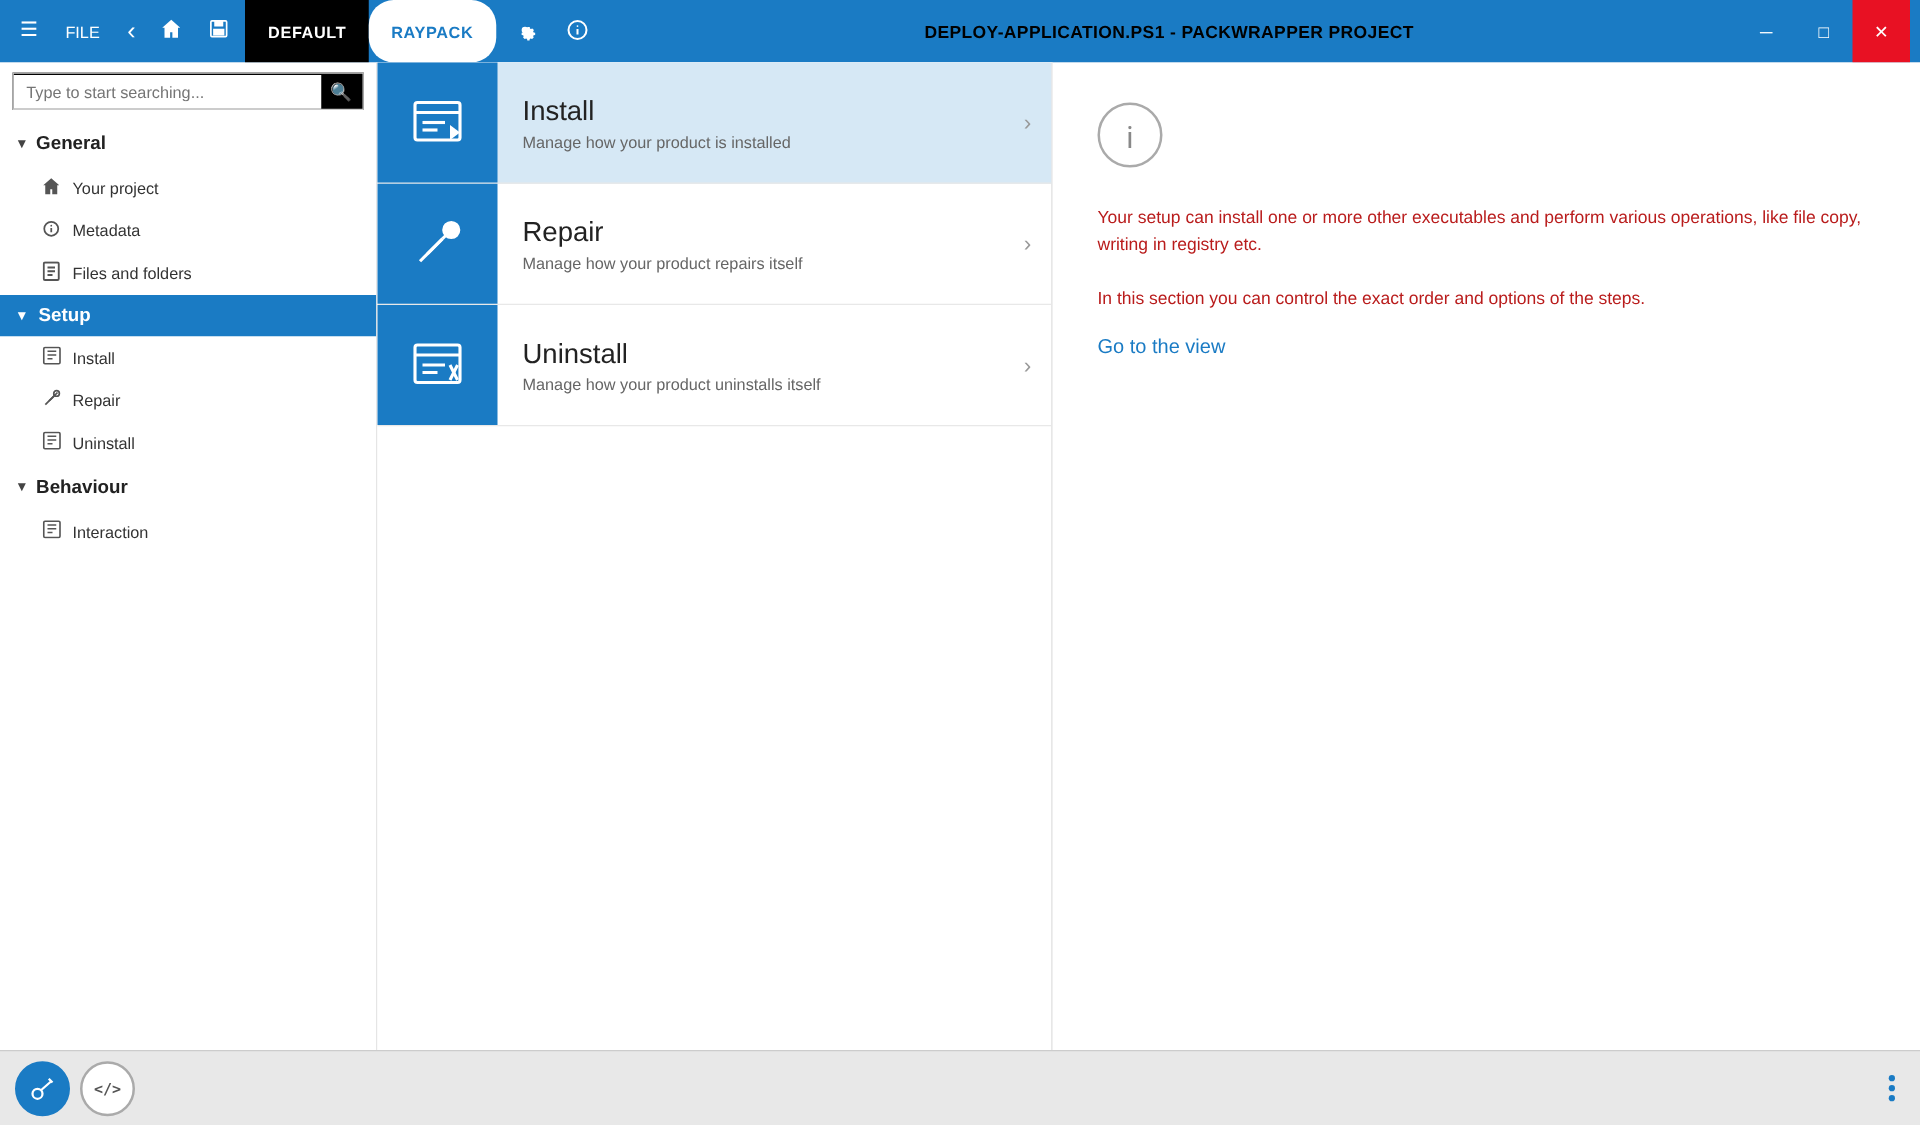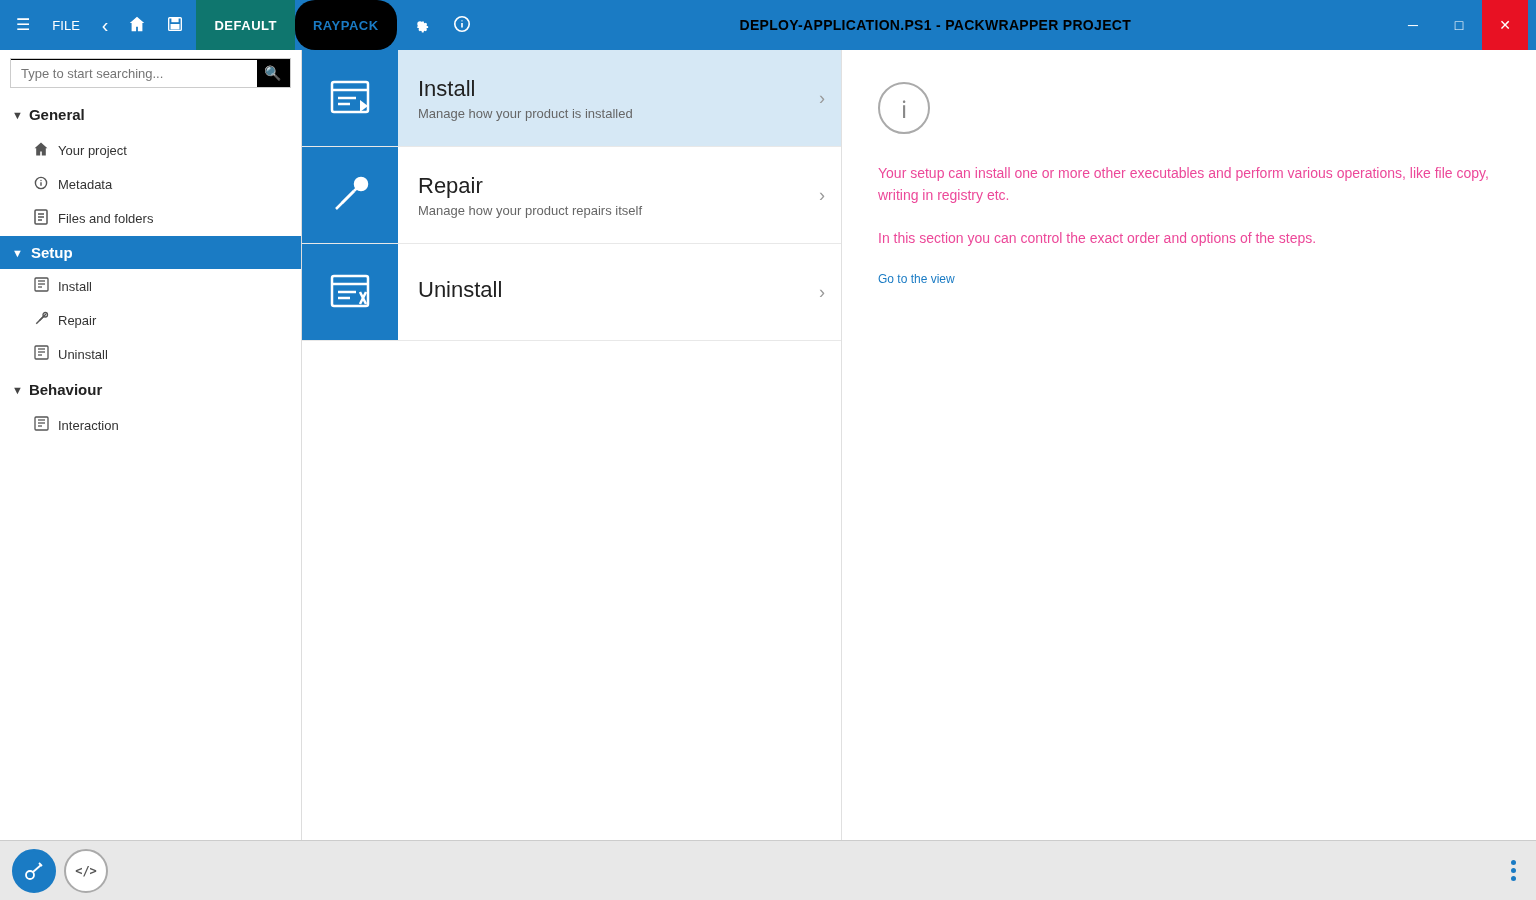--- a/index.html
+++ b/index.html
@@ -34,26 +34,26 @@
       display: flex;
       align-items: center;
       padding: 0 18px;
       height: 50px;
       font-size: 13px;
       font-weight: 600;
       cursor: pointer;
       letter-spacing: 0.5px;
     }
     .title-bar-tab.active {
-      background: #000000;
+      background: #ffffff;
       color: #1a7bc4;
       border-radius: 20px;
     }
     .title-bar-tab.inactive {
-      background: #0f766e;
+      background: #000000;
       color: white;
     }
     .title-bar-center {
       flex: 1;
       text-align: center;
       color: #000000;
       font-size: 14px;
       font-weight: 600;
       letter-spacing: 0.3px;
     }
@@ -230,26 +230,26 @@
       border-radius: 50%;
       display: flex;
       align-items: center;
       justify-content: center;
       font-size: 24px;
       color: #888;
       margin-bottom: 28px;
     }
     .info-text {
       font-size: 14px;
-      color: #ec4899;
+      color: #b91c1c;
       line-height: 1.6;
       margin-bottom: 20px;
     }
     .info-link {
-      font-size: 12px;
+      font-size: 16px;
       color: #1a7bc4;
       cursor: pointer;
       text-decoration: none;
     }
 
     
     .bottom-bar {
       height: 60px;
       background: #e8e8e8;
       display: flex;
@@ -476,20 +476,21 @@
             <rect x="4" y="6" width="36" height="30" rx="2" fill="none" stroke="white" stroke-width="2.5"></rect>
             <line x1="4" y1="14" x2="40" y2="14" stroke="white" stroke-width="2.5"></line>
             <line x1="10" y1="22" x2="28" y2="22" stroke="white" stroke-width="2.5"></line>
             <line x1="10" y1="28" x2="22" y2="28" stroke="white" stroke-width="2.5"></line>
             <line x1="32" y1="22" x2="38" y2="34" stroke="white" stroke-width="2.5"></line>
             <line x1="38" y1="22" x2="32" y2="34" stroke="white" stroke-width="2.5"></line>
           </svg>
         </div>
         <div class="card-text">
           <div class="card-title">Uninstall</div>
+          <div class="card-desc">Manage how your product uninstalls itself</div>
         </div>
         <div class="card-arrow">›</div>
       </div>
     </div>
 
     <div class="info-panel">
       <div class="info-icon">ℹ</div>
       <div class="info-text">Your setup can install one or more other executables and perform various operations, like file copy, writing in registry etc.</div>
       <div class="info-text">In this section you can control the exact order and options of the steps.</div>
       <a class="info-link">Go to the view</a>

